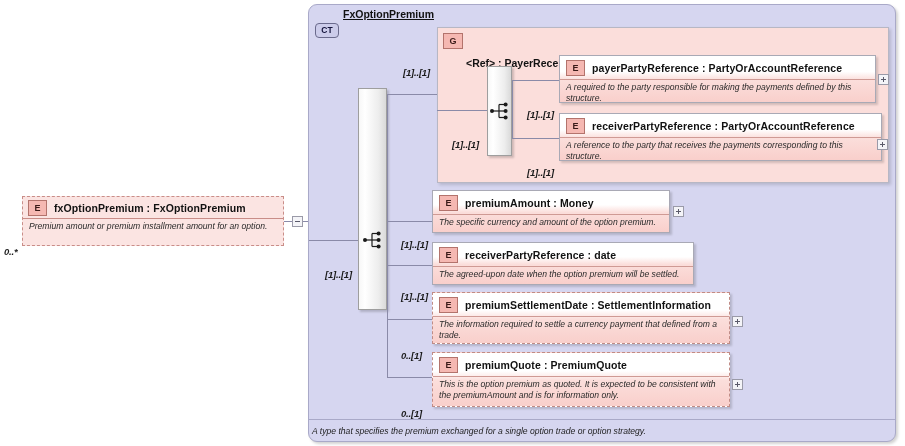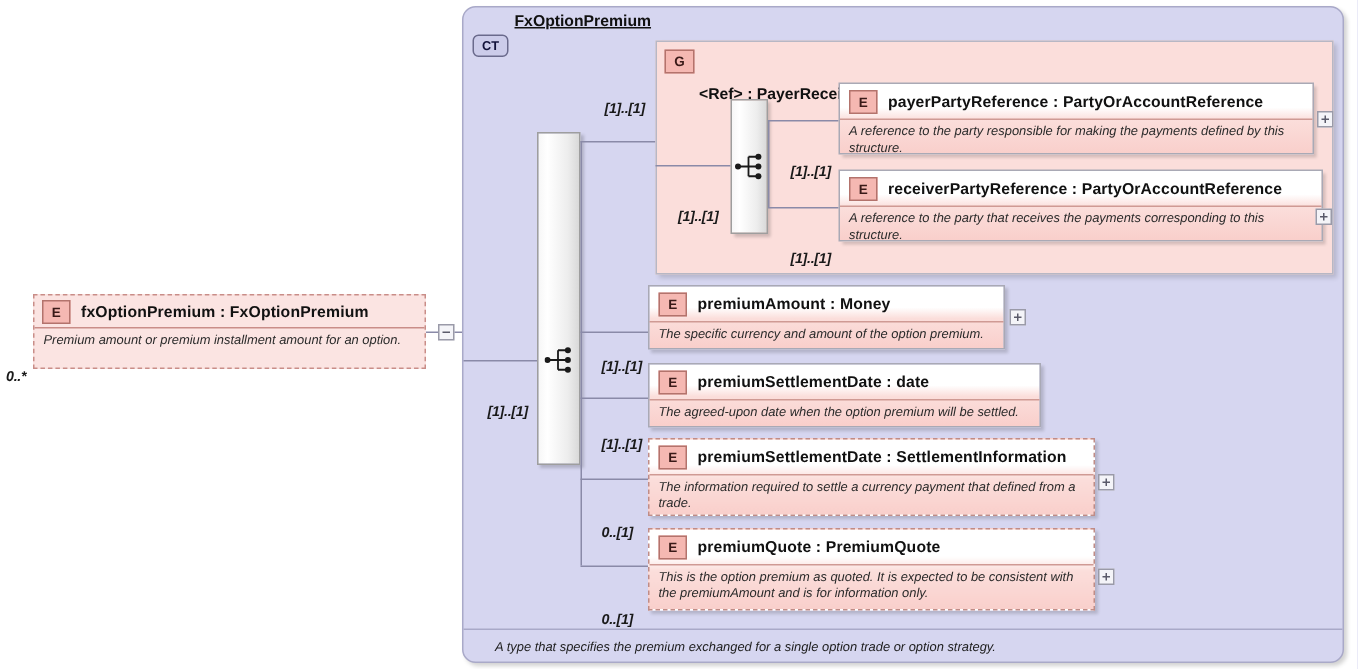--- a/index.html
+++ b/index.html
@@ -175,21 +175,21 @@
   </div>
 
   <div class="hline" style="left:284px;top:221px;width:8px;"></div>
   <div class="pmbox" style="left:292px;top:216px;"></div>
   <div class="hline" style="left:303px;top:221px;width:6px;"></div>
 
   <div class="ctbox" style="left:308px;top:4px;width:588px;height:438px;"></div>
   <div class="ctbadge" style="left:315px;top:23px;">CT</div>
   <div class="cttitle" style="left:343px;top:8px;">FxOptionPremium</div>
   <div class="ctfootline" style="left:309px;top:419px;width:586px;"></div>
-  <div class="ctfoot" style="left:330px;top:426px;">A type that specifies the premium exchanged for a single option trade or option strategy.</div>
+  <div class="ctfoot" style="left:312px;top:426px;">A type that specifies the premium exchanged for a single option trade or option strategy.</div>
 
   <div class="seqbar" style="left:358px;top:88px;width:29px;height:222px;"></div>
   <svg class="seqicon" style="left:363px;top:230px;" width="22" height="20" viewBox="0 0 22 20">
     <line x1="2" y1="10" x2="9" y2="10" stroke="#1a1a1a" stroke-width="1.2"></line>
     <line x1="9" y1="3.5" x2="9" y2="16.5" stroke="#1a1a1a" stroke-width="1.2"></line>
     <line x1="9" y1="3.5" x2="14" y2="3.5" stroke="#1a1a1a" stroke-width="1.2"></line>
     <line x1="9" y1="10" x2="14" y2="10" stroke="#1a1a1a" stroke-width="1.2"></line>
     <line x1="9" y1="16.5" x2="14" y2="16.5" stroke="#1a1a1a" stroke-width="1.2"></line>
     <circle cx="2" cy="10" r="2" fill="#1a1a1a"></circle>
     <circle cx="15.6" cy="3.5" r="2" fill="#1a1a1a"></circle>
@@ -225,21 +225,21 @@
   </svg>
   <div class="vline" style="left:512px;top:80px;height:58px;"></div>
 
   <div class="hline" style="left:512px;top:80px;width:47px;"></div>
   <div class="card" style="left:527px;top:69px;">[1]..[1]</div>
   <div class="pinkcard req" style="left:559px;top:55px;width:317px;height:48px;">
     <div class="ehead">
       <span class="badge">E</span>
       <span class="ename">payerPartyReference : PartyOrAccountReference</span>
     </div>
-    <div class="edoc">A reference to the party responsible for making the payments defined by this structure.</div>
+    <div class="edoc">A required to the party responsible for making the payments defined by this structure.</div>
   </div>
   <div class="pmbox plus" style="left:878px;top:74px;"></div>
 
   <div class="hline" style="left:512px;top:138px;width:47px;"></div>
   <div class="card" style="left:527px;top:127px;">[1]..[1]</div>
   <div class="pinkcard req" style="left:559px;top:113px;width:323px;height:48px;">
     <div class="ehead">
       <span class="badge">E</span>
       <span class="ename">receiverPartyReference : PartyOrAccountReference</span>
     </div>
@@ -256,21 +256,21 @@
     </div>
     <div class="edoc">The specific currency and amount of the option premium.</div>
   </div>
   <div class="pmbox plus" style="left:673px;top:206px;"></div>
 
   <div class="hline" style="left:387px;top:265px;width:45px;"></div>
   <div class="card" style="left:401px;top:251px;">[1]..[1]</div>
   <div class="pinkcard req" style="left:432px;top:242px;width:262px;height:43px;">
     <div class="ehead">
       <span class="badge">E</span>
-      <span class="ename">premiumSettlementDate : date</span>
+      <span class="ename">receiverPartyReference : date</span>
     </div>
     <div class="edoc">The agreed-upon date when the option premium will be settled.</div>
   </div>
 
   <div class="hline" style="left:387px;top:319px;width:45px;"></div>
   <div class="card" style="left:401px;top:310px;">0..[1]</div>
   <div class="pinkcard opt" style="left:432px;top:292px;width:298px;height:52px;">
     <div class="ehead">
       <span class="badge">E</span>
       <span class="ename">premiumSettlementDate : SettlementInformation</span>

